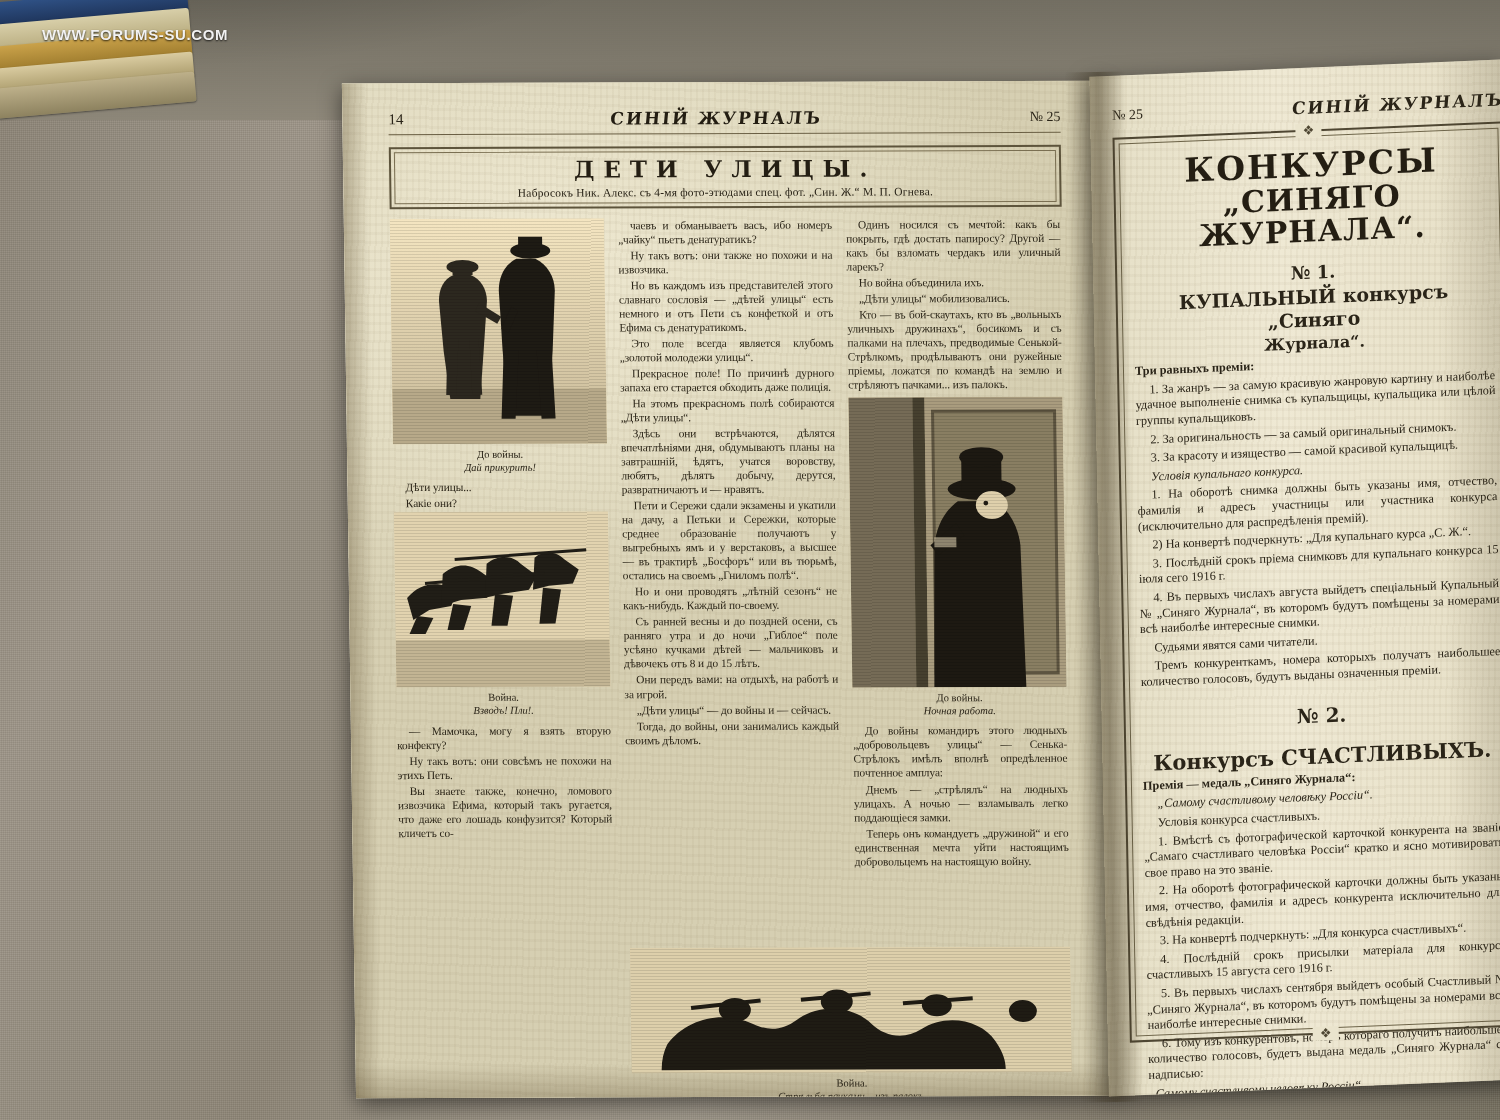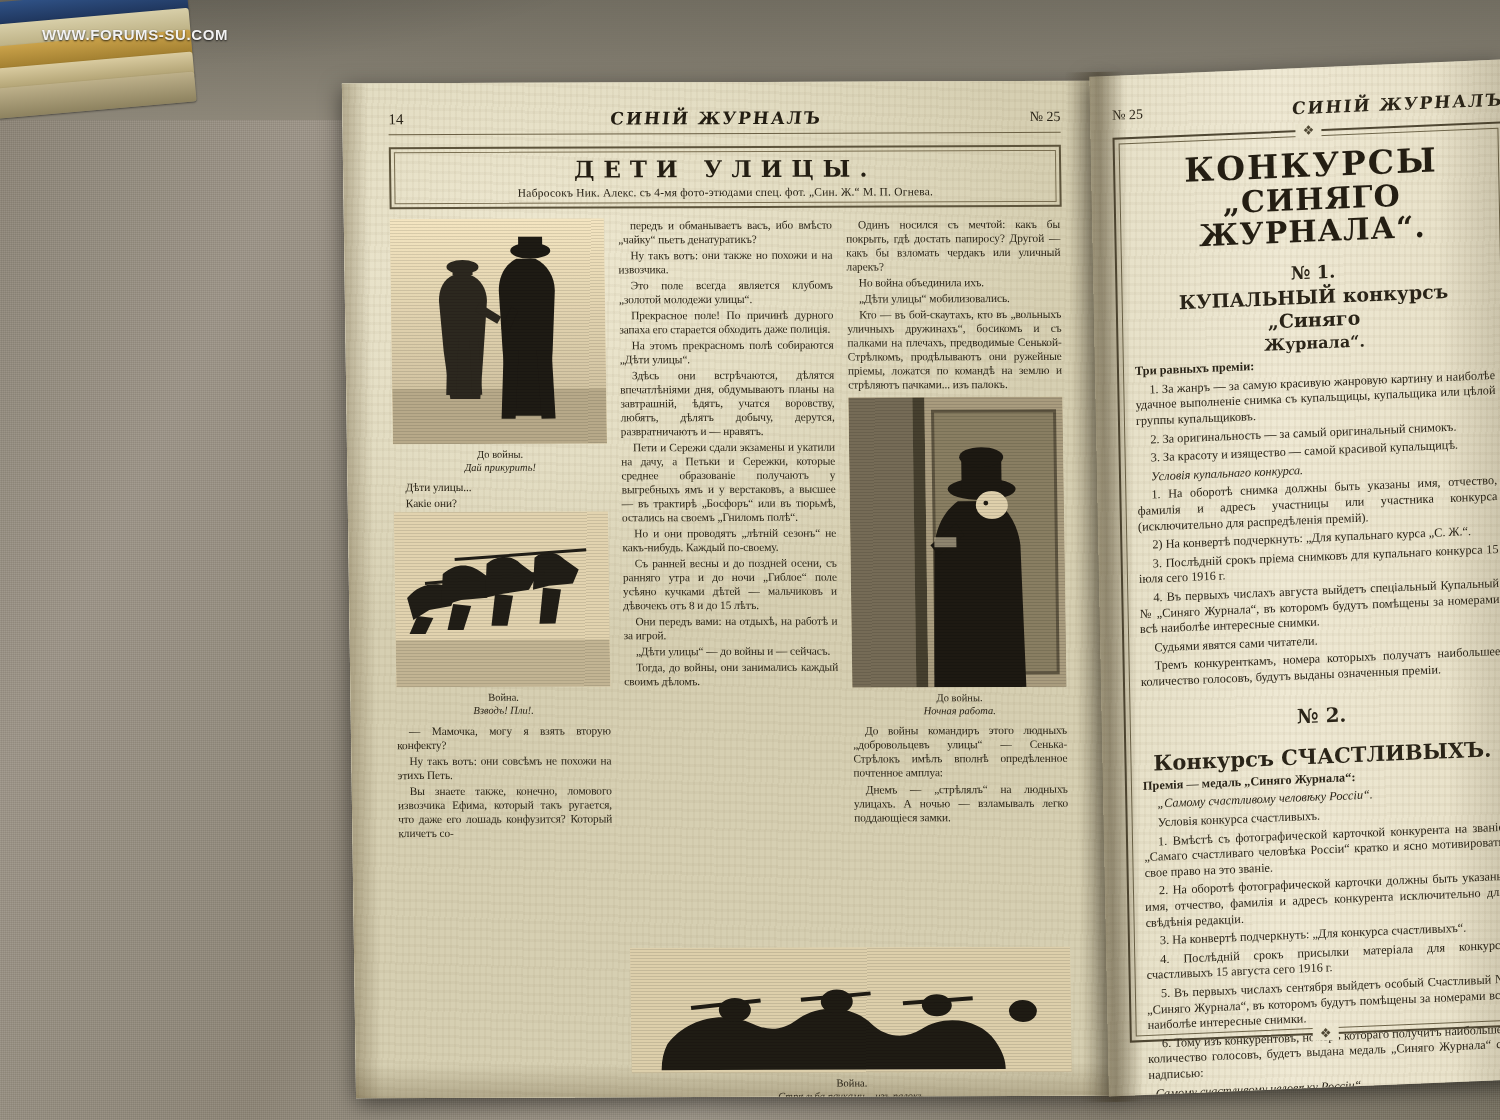--- a/index.html
+++ b/index.html
@@ -452,22 +452,23 @@
                 <span class="c2">Взводъ! Пли!.</span>
               </figcaption>
             </figure>
 
             <p>— Мамочка, могу я взять вторую конфекту?</p>
             <p>Ну такъ вотъ: они совсѣмъ не похожи на этихъ Петь.</p>
             <p>Вы знаете также, конечно, ломового извозчика Ефима, который такъ ругается, что даже его лошадь конфузится? Который кличетъ со-</p>
           </div>
 
           <div class="col">
-            <p>передъ и обманываетъ васъ, ибо вмѣсто „чайку“ пьетъ денатуратикъ?</p>
+            <p>чаевъ и обманываетъ васъ, ибо номеръ „чайку“ пьетъ денатуратикъ?</p>
             <p>Ну такъ вотъ: они также но похожи и на извозчика.</p>
+            <p>Но въ каждомъ изъ представителей этого славнаго сословія — „дѣтей улицы“ есть немного и отъ Пети съ конфеткой и отъ Ефима съ денатуратикомъ.</p>
             <p>Это поле всегда является клубомъ „золотой молодежи улицы“.</p>
             <p>Прекрасное поле! По причинѣ дурного запаха его старается обходить даже полиція.</p>
             <p>На этомъ прекрасномъ полѣ собираются „Дѣти улицы“.</p>
             <p>Здѣсь они встрѣчаются, дѣлятся впечатлѣніями дня, обдумываютъ планы на завтрашній, ѣдятъ, учатся воровству, любятъ, дѣлятъ добычу, дерутся, развратничаютъ и — нравятъ.</p>
             <p>Пети и Сережи сдали экзамены и укатили на дачу, а Петьки и Сережки, которые среднее образованіе получаютъ у выгребныхъ ямъ и у верстаковъ, а высшее — въ трактирѣ „Босфоръ“ или въ тюрьмѣ, остались на своемъ „Гниломъ полѣ“.</p>
             <p>Но и они проводятъ „лѣтній сезонъ“ не какъ-нибудь. Каждый по-своему.</p>
             <p>Съ ранней весны и до поздней осени, съ ранняго утра и до ночи „Гиблое“ поле усѣяно кучками дѣтей — мальчиковъ и дѣвочекъ отъ 8 и до 15 лѣтъ.</p>
             <p>Они передъ вами: на отдыхѣ, на работѣ и за игрой.</p>
             <p>„Дѣти улицы“ — до войны и — сейчасъ.</p>
             <p>Тогда, до войны, они занимались каждый своимъ дѣломъ.</p>
@@ -502,20 +503,21 @@
                 <div class="grain"></div>
               </div>
               <figcaption class="fig-cap">
                 <span class="c1">До войны.</span>
                 <span class="c2">Ночная работа.</span>
               </figcaption>
             </figure>
 
             <p>До войны командиръ этого людныхъ „добровольцевъ улицы“ — Сенька-Стрѣлокъ имѣлъ вполнѣ опредѣленное почтенное амплуа:</p>
             <p>Днемъ — „стрѣлялъ“ на людныхъ улицахъ. А ночью — взламывалъ легко поддающіеся замки.</p>
+            <p>Теперь онъ командуетъ „дружиной“ и его единственная мечта уйти настоящимъ добровольцемъ на настоящую войну.</p>
           </div>
         </div>
 
         <div style="position:absolute; left:230px; top:840px; width:440px;">
           <figure>
             <div class="photo photo4">
               <svg viewBox="0 0 440 125" width="440" height="125" preserveAspectRatio="none">
                 <rect width="440" height="125" fill="#c9c1a5"></rect>
                 <g fill="#221f18">
                   <path d="M36 96c20-26 56-34 86-20 16 8 30 6 44-4 22-16 56-14 74 4 14 14 34 16 50 6 24-16 60-10 74 12 8 12 10 20 10 28H30c0-10 2-18 6-26z"></path>

